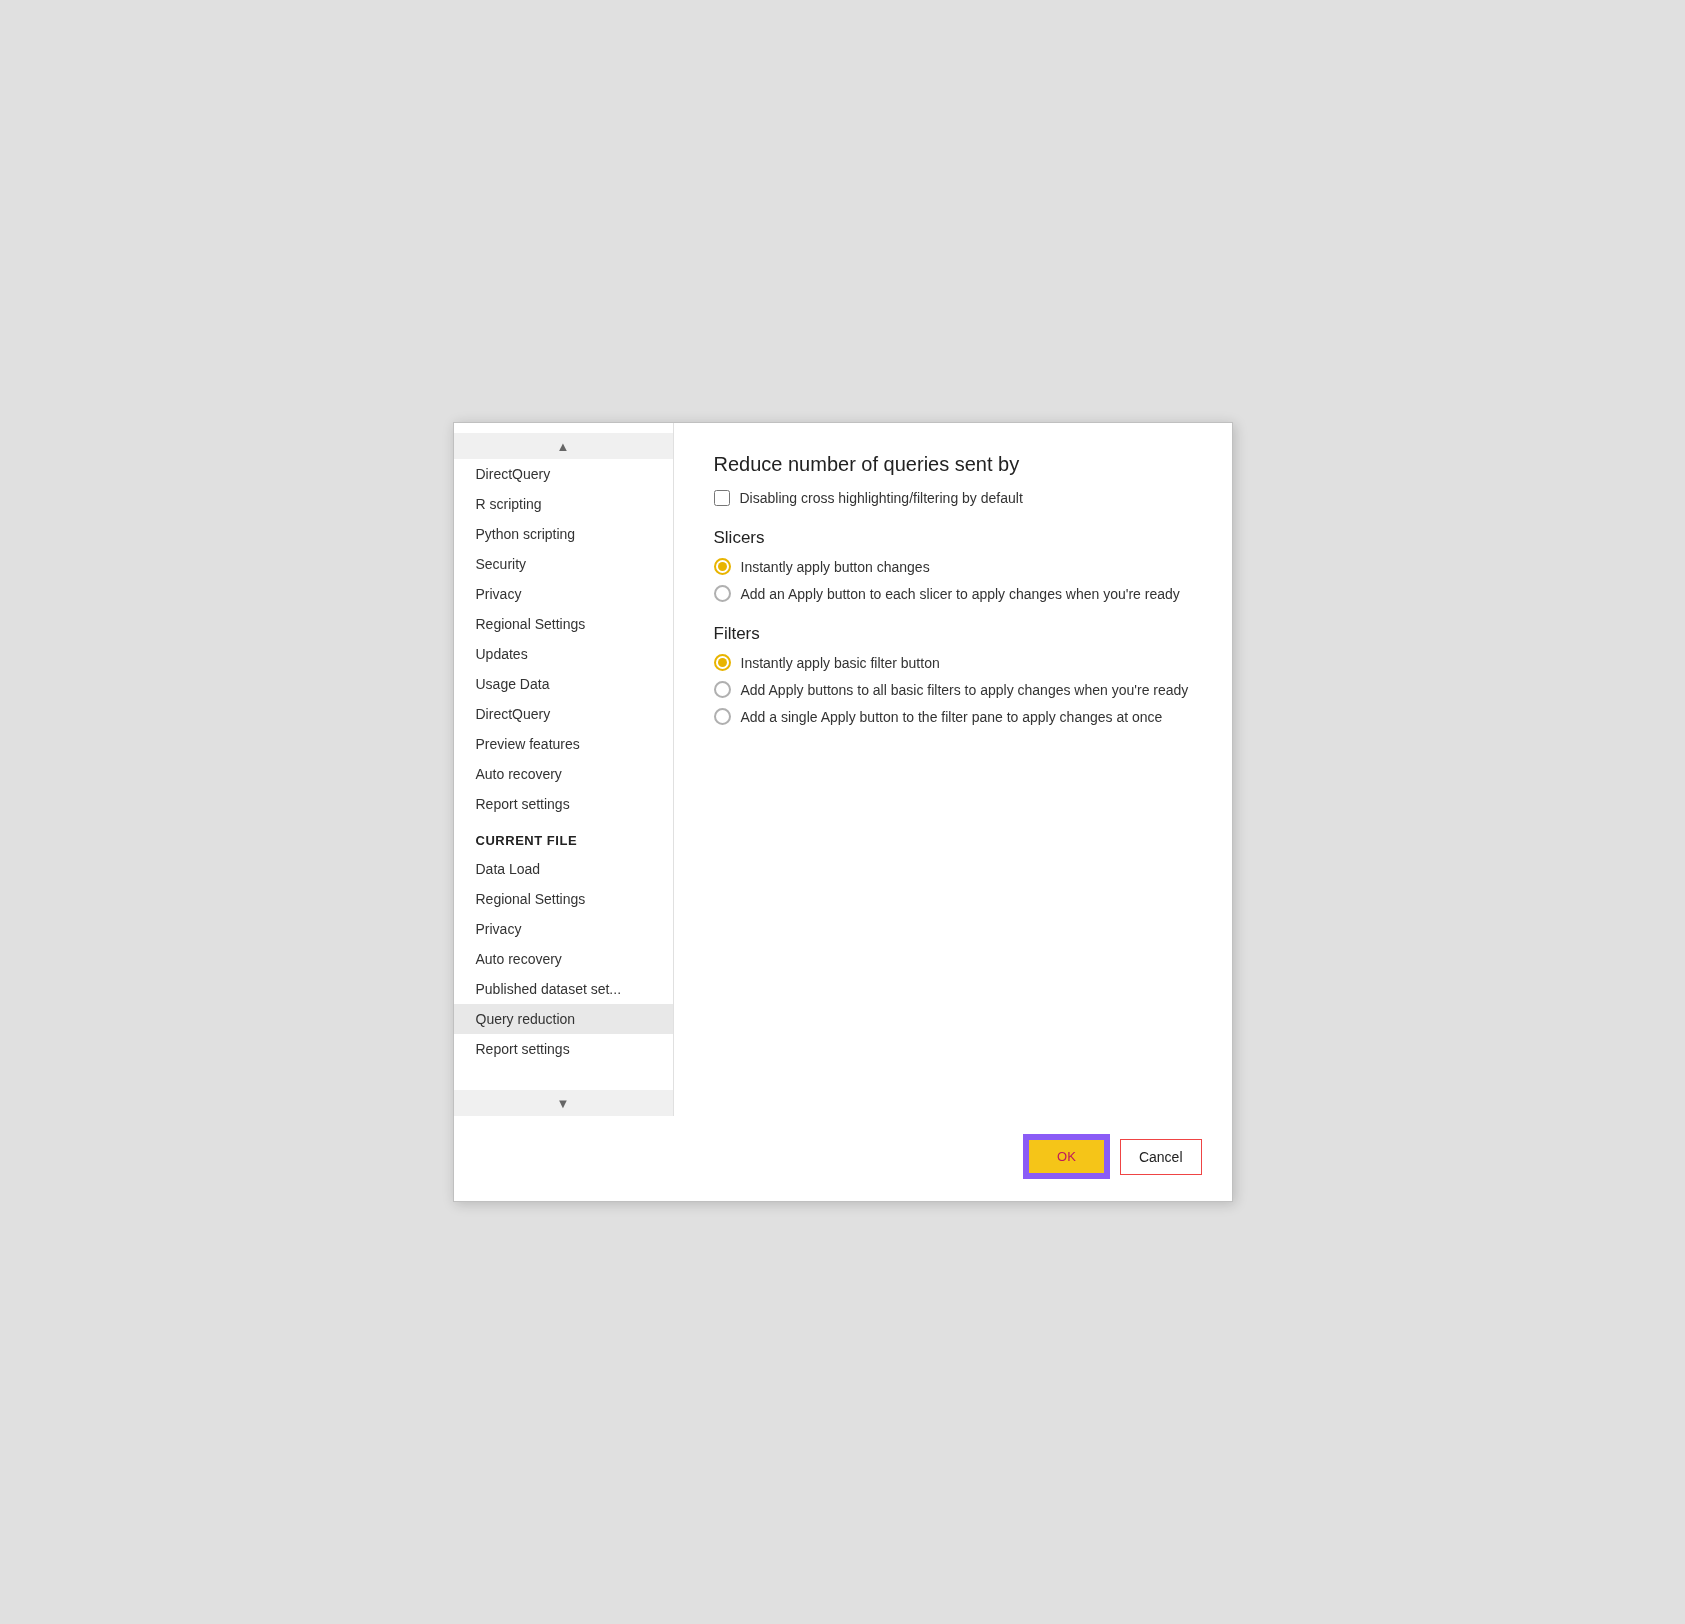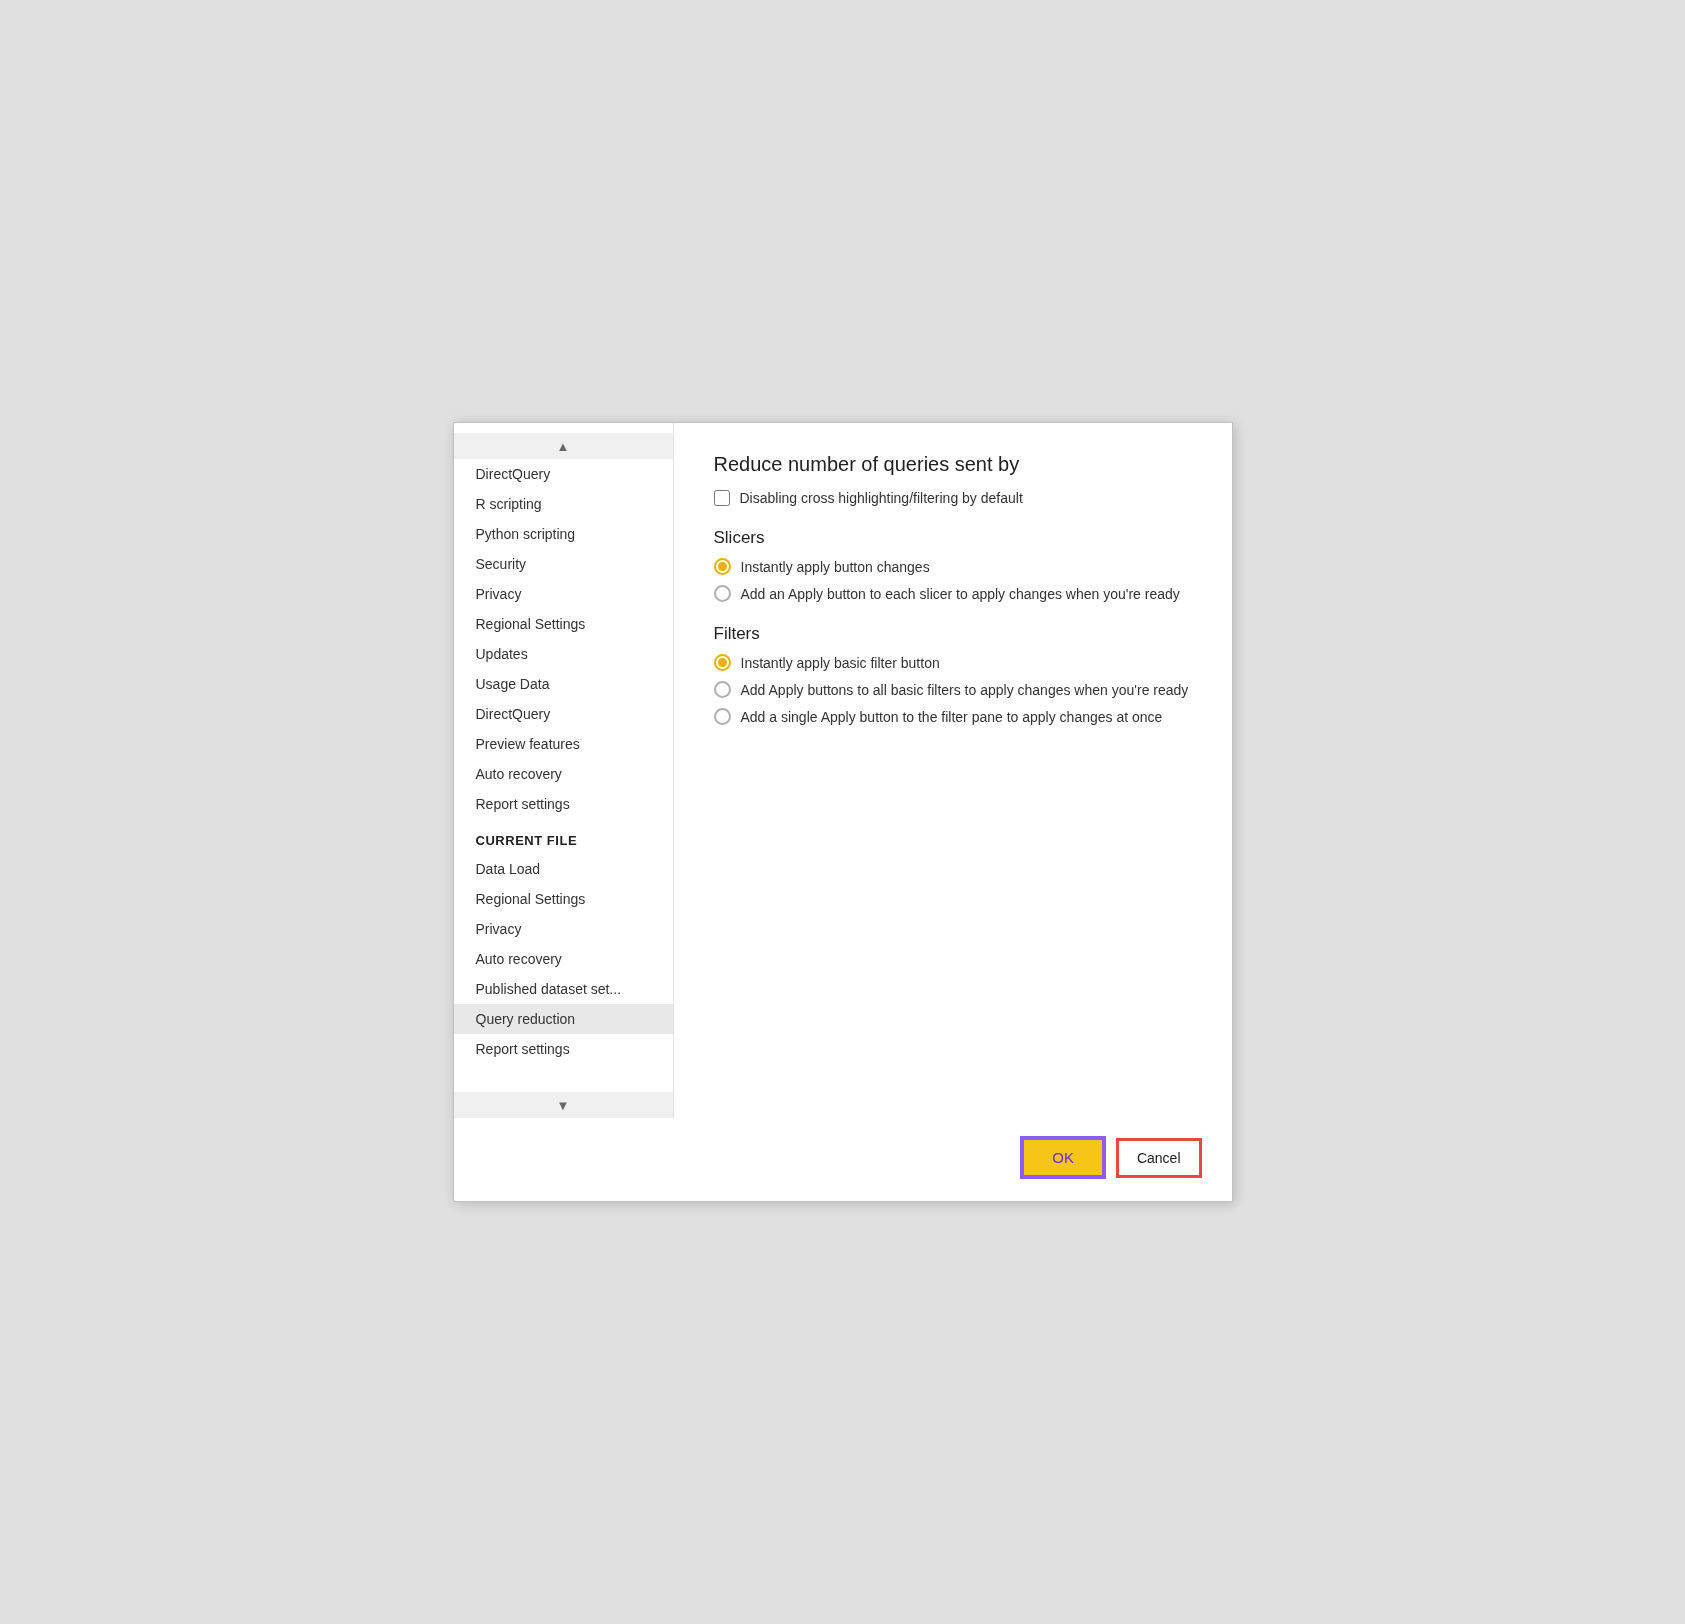--- a/index.html
+++ b/index.html
@@ -168,30 +168,30 @@
     .dialog-footer {
       display: flex;
       justify-content: flex-end;
       align-items: center;
       padding: 18px 30px 22px 0;
       gap: 10px;
       border-top: none;
     }
     .btn-ok {
       background: #f5c518;
-      border: 4px solid #8b5cf6;
-      color: #6d28d9;
-      font-size: 15px;
+      border: 6px solid #8b5cf6;
+      color: #be185d;
+      font-size: 13px;
       padding: 9px 28px;
       cursor: pointer;
       font-weight: 400;
     }
     .btn-cancel {
       background: #fff;
-      border: 3px solid #ef4444;
+      border: 1px solid #ef4444;
       color: #222;
       font-size: 14px;
       padding: 9px 18px;
       cursor: pointer;
     }
     
     .sidebar-scroll::-webkit-scrollbar { width: 8px; }
     .sidebar-scroll::-webkit-scrollbar-track { background: #f0f0f0; }
     .sidebar-scroll::-webkit-scrollbar-thumb { background: #c0c0c0; border-radius: 4px; }
   </style>

